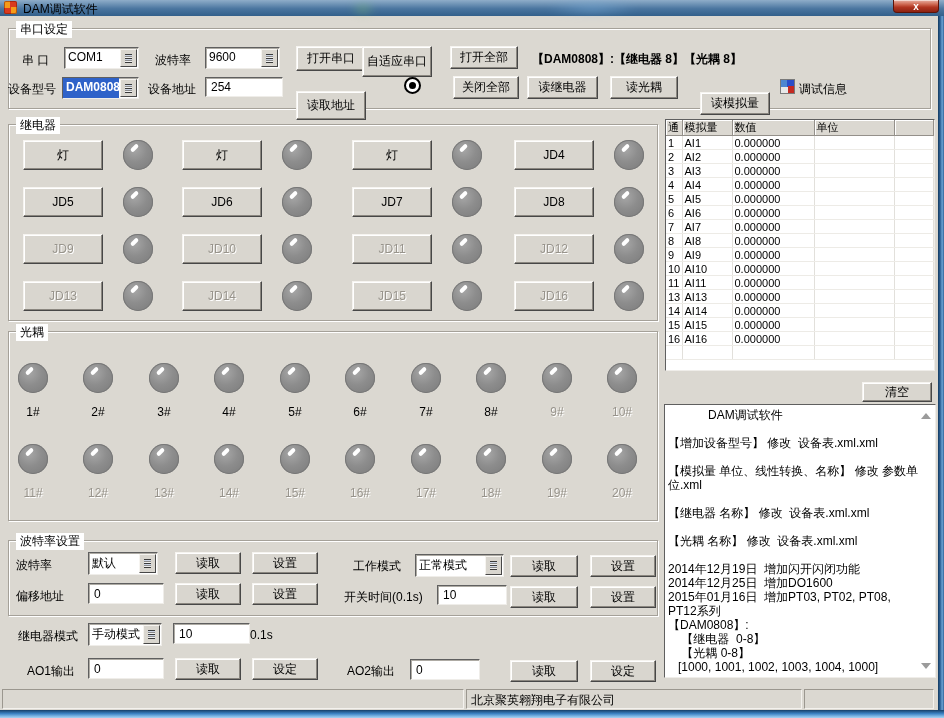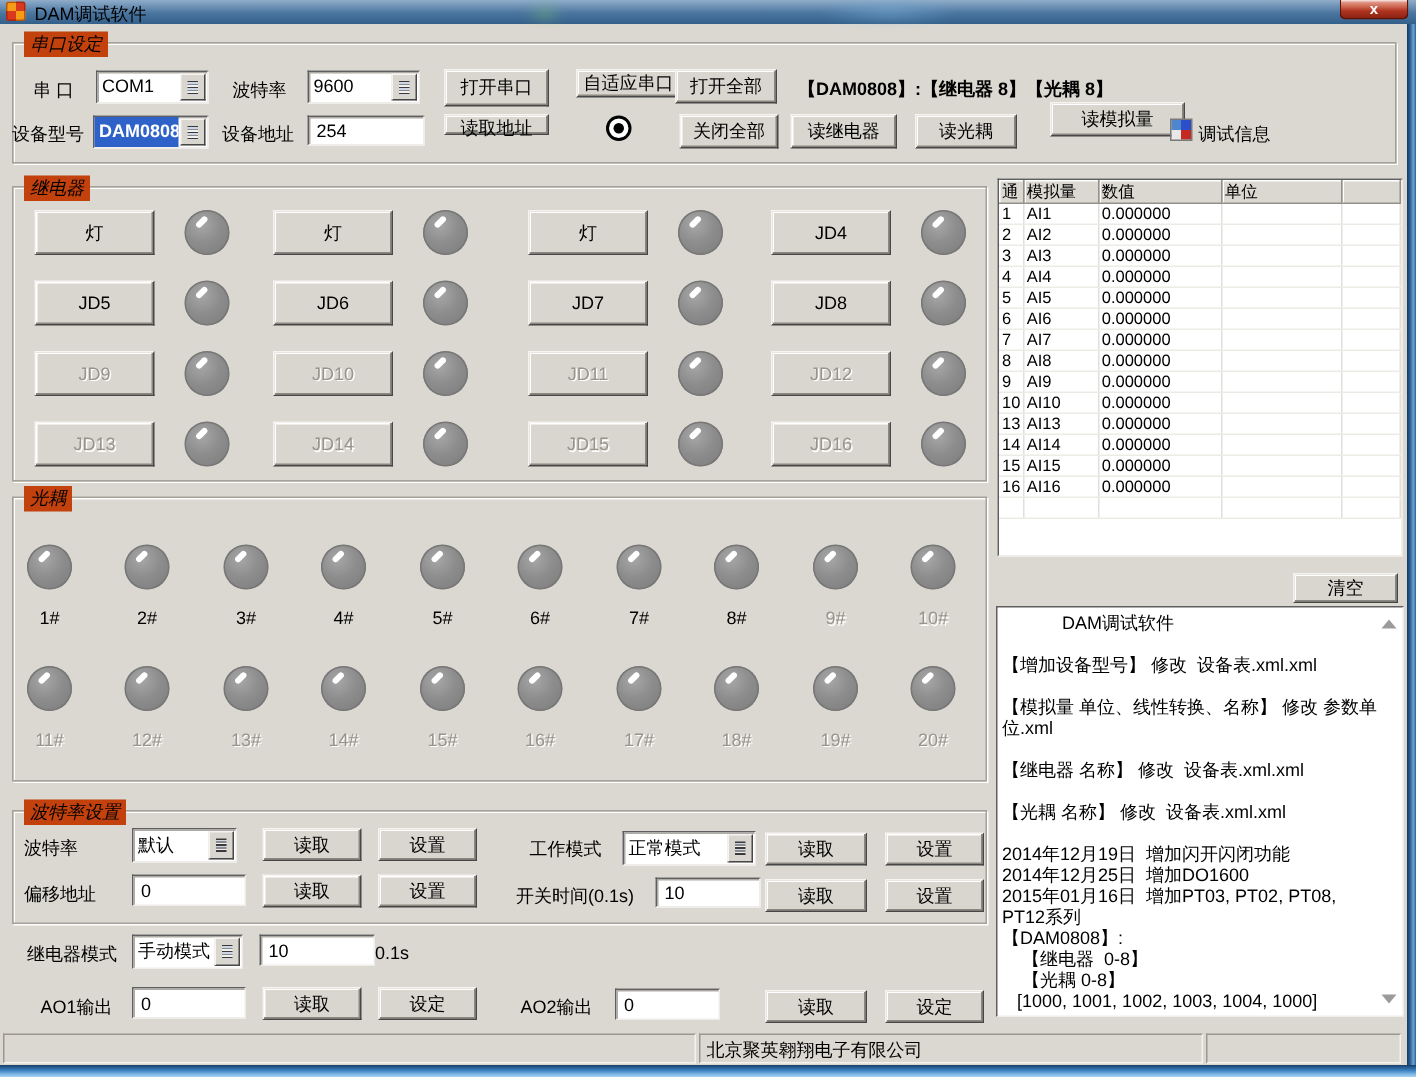--- a/index.html
+++ b/index.html
@@ -17,21 +17,21 @@
     background:linear-gradient(180deg,#e8b0a4 0%,#cf6a54 35%,#b03521 60%,#8c2212 100%);
     border:1px solid #5c1309;border-top:none;border-radius:0 0 4px 4px;
     color:#fff;font-weight:bold;font-size:10px;line-height:11px;text-align:center;
     box-shadow:inset 0 1px 0 rgba(255,255,255,.55);cursor:pointer;padding:0;}
   #right-edge{position:absolute;right:0;top:0;width:6px;height:718px;z-index:4;
     background:linear-gradient(90deg,#12395f,#33679c 40%,#6ba3d4 70%,#2e6096);}
   #bottom-edge{position:absolute;left:0;bottom:0;width:944px;height:8px;z-index:4;
     background:linear-gradient(180deg,#163f68,#3c82c2 45%,#83bae6 80%,#a9d2f0);}
   
   .group{position:absolute;border:1px solid #a5a199;box-shadow:1px 1px 0 #ffffff,inset 1px 1px 0 #ffffff;}
-  .gtitle{position:absolute;top:-8px;left:7px;background:#c2410c;padding:0 4px;white-space:nowrap;font-style:italic;}
+  .gtitle{position:absolute;top:-8px;left:7px;background:#ffffff;padding:0 4px;white-space:nowrap;}
   .lab{position:absolute;white-space:nowrap;text-align:center;}
   .btn{position:absolute;background:#d9d6cf;border:1px solid;border-color:#f6f4f0 #474747 #474747 #f6f4f0;
     box-shadow:inset -1px -1px 0 #8b8780,inset 1px 1px 0 #ffffff;
     font:12px "Liberation Sans","DejaVu Sans",sans-serif;color:#000;text-align:center;padding:0;cursor:pointer;}
   .field{position:absolute;background:#fff;border:1px solid;border-color:#5f5f5f #efede9 #efede9 #5f5f5f;
     box-shadow:inset 1px 1px 0 #aeaba4;font:12px "Liberation Sans","DejaVu Sans",sans-serif;padding:0 5px;}
   .combo{position:absolute;background:#fff;border:1px solid;border-color:#5f5f5f #efede9 #efede9 #5f5f5f;
     box-shadow:inset 1px 1px 0 #aeaba4;display:flex;align-items:stretch;}
   .combo .txt{flex:1;padding:2px 2px 0 3px;overflow:hidden;white-space:nowrap;}
   .combo.sel .txt{background:#2e62c9;color:#fff;font-weight:bold;}
@@ -120,39 +120,39 @@
       </span>
   </div>
   <span class="lab" style="left:155px;top:52px">波特率</span>
   <div class="combo" style="left:205px;top:47px;width:73px;height:20px">
     <span class="txt">9600</span>
     <span class="dd">
         <i></i>
       </span>
   </div>
   <button class="btn" style="left:296px;top:46px;width:70px;height:25px">打开串口</button>
-  <button class="btn" style="left:384px;top:46px;width:70px;height:19px">自适应串口</button>
+  <button class="btn" style="left:362px;top:46px;width:70px;height:31px">自适应串口</button>
   <button class="btn" style="left:450px;top:46px;width:68px;height:23px">打开全部</button>
   <span class="lab" style="left:532px;top:51px;font-weight:bold">【DAM0808】:【继电器  8】【光耦 8】</span>
 
   <span class="lab" style="left:8px;top:81px">设备型号</span>
   <div class="combo sel" style="left:62px;top:77px;width:75px;height:20px">
     <span class="txt">DAM0808</span>
     <span class="dd">
         <i></i>
       </span>
   </div>
   <span class="lab" style="left:148px;top:81px">设备地址</span>
   <input class="field" style="left: 205px; top: 77px; width: 66px; height: 18px;" value="254">
-  <button class="btn" style="left:296px;top:76px;width:70px;height:14px">读取地址</button>
+  <button class="btn" style="left:296px;top:91px;width:70px;height:29px">读取地址</button>
   <span id="conn-led"></span>
   <button class="btn" style="left:453px;top:76px;width:66px;height:23px">关闭全部</button>
   <button class="btn" style="left:527px;top:76px;width:71px;height:23px">读继电器</button>
   <button class="btn" style="left:610px;top:76px;width:68px;height:23px">读光耦</button>
-  <button class="btn" style="left:700px;top:68px;width:90px;height:23px">读模拟量</button>
+  <button class="btn" style="left:700px;top:92px;width:70px;height:23px">读模拟量</button>
   <span id="debug-icon"></span>
   <span class="lab" style="left:799px;top:81px">调试信息</span>
 
   <div class="group" style="left:8px;top:124px;width:648px;height:195px">
     <span class="gtitle">继电器</span>
   </div>
   <div>
 
   <div class="relay-item">
       <button class="btn">灯</button>
@@ -304,20 +304,27 @@
           <td></td>
         </tr>
           <tr>
           <td>10</td>
           <td>AI10</td>
           <td>0.000000</td>
           <td></td>
           <td></td>
         </tr>
           <tr>
+          <td>11</td>
+          <td>AI11</td>
+          <td>0.000000</td>
+          <td></td>
+          <td></td>
+        </tr>
+          <tr>
           <td>13</td>
           <td>AI13</td>
           <td>0.000000</td>
           <td></td>
           <td></td>
         </tr>
           <tr>
           <td>14</td>
           <td>AI14</td>
           <td>0.000000</td>

